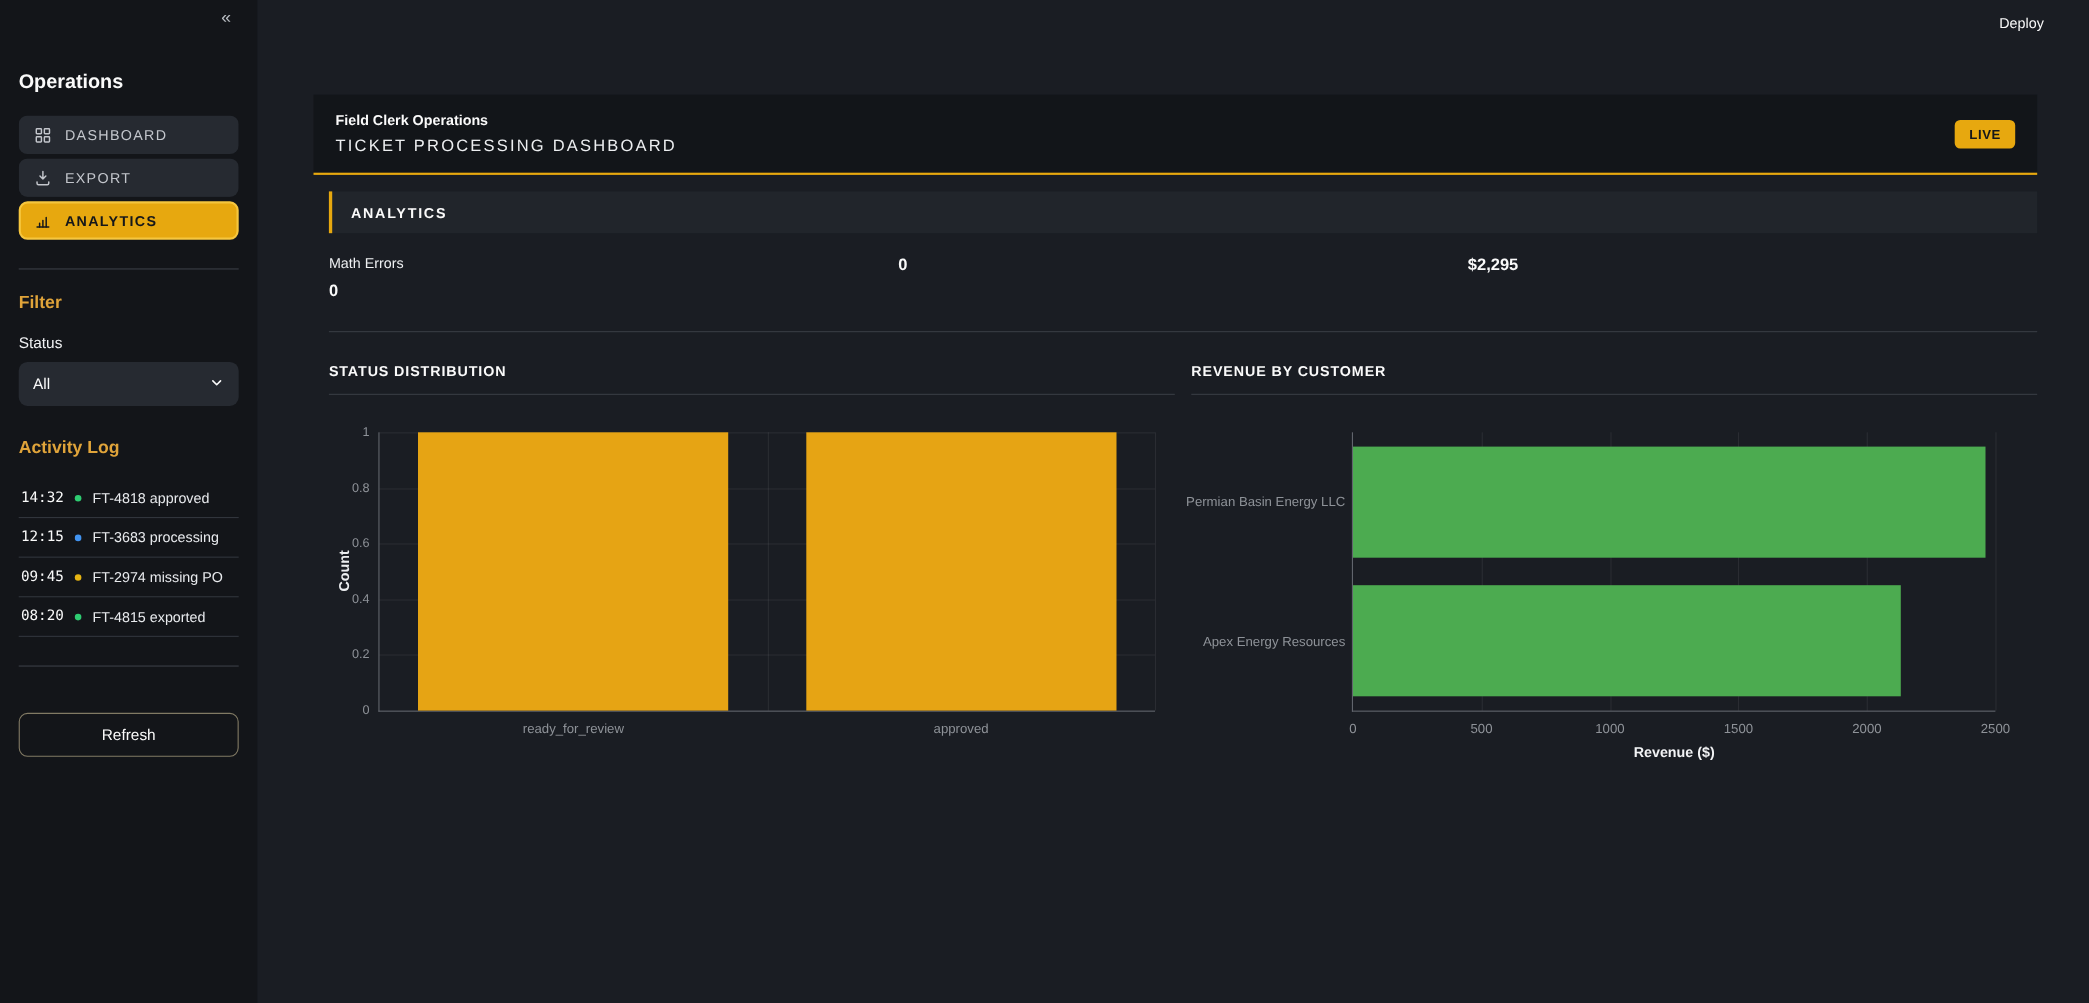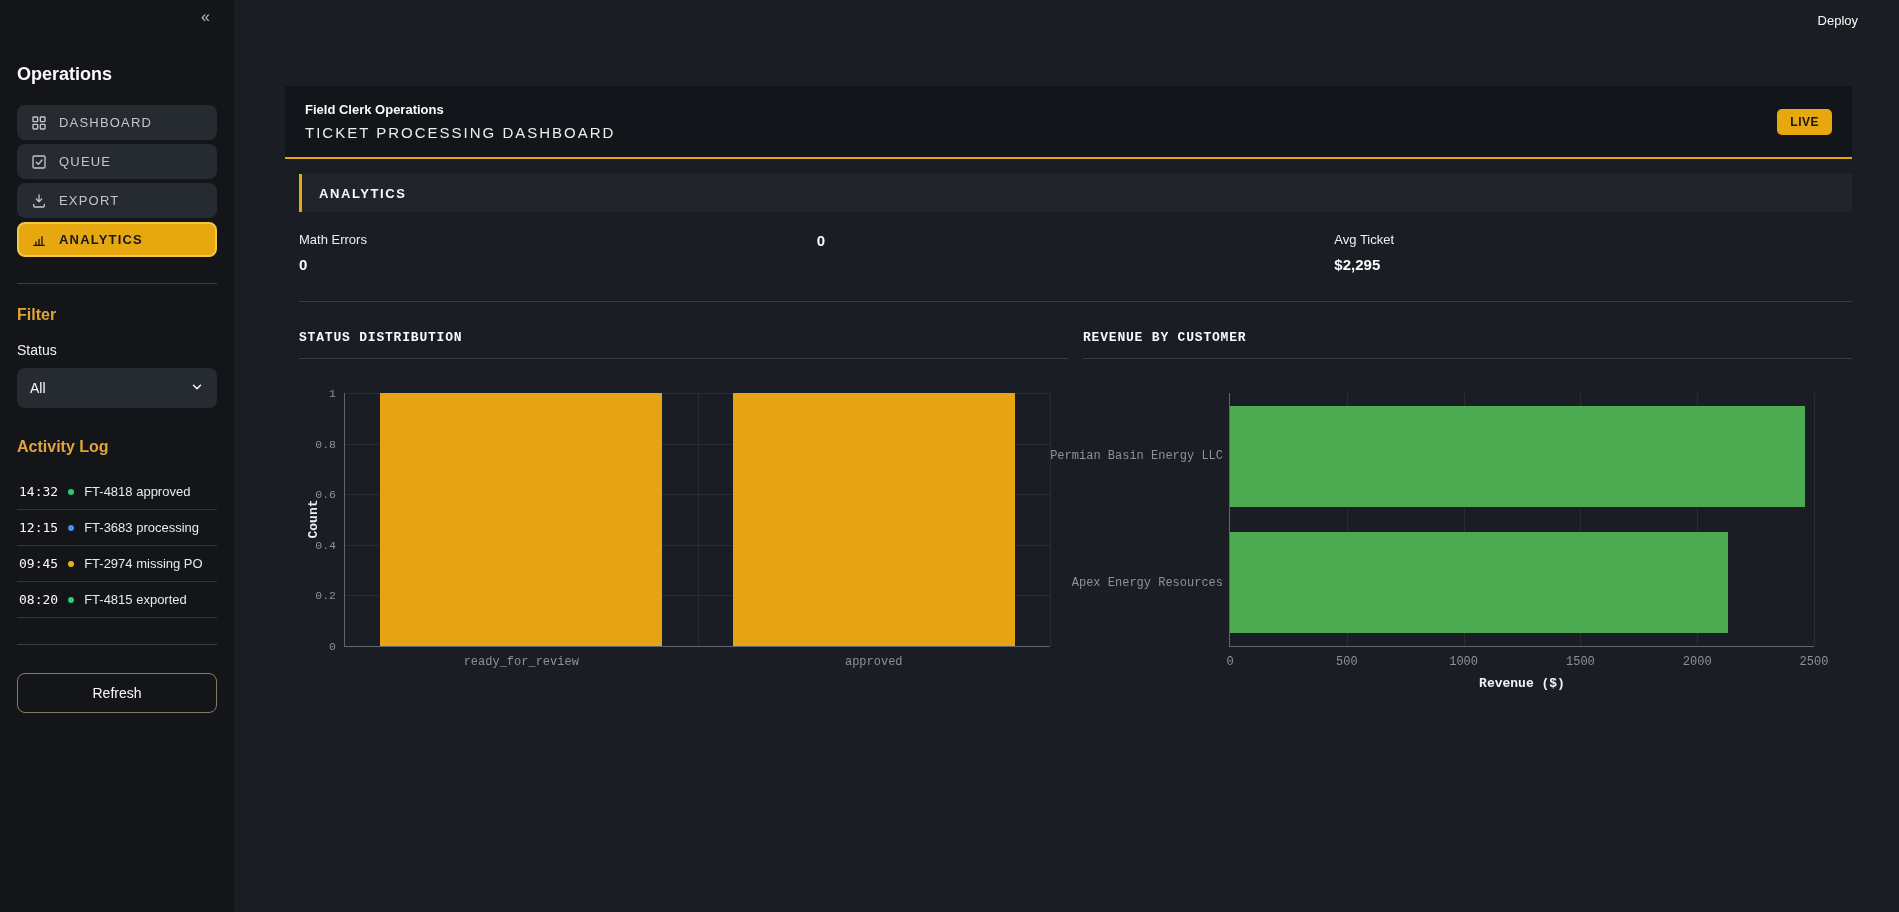--- a/index.html
+++ b/index.html
@@ -43,21 +43,21 @@
   }
   .select-box svg { width:14px; height:14px; }
   .log-row {
     display:flex; align-items:center; gap:10px; padding:10px 2px;
     border-bottom:1px solid #31353c; font-size:13px;
   }
   .log-time { font-family:"DejaVu Sans Mono", monospace; font-size:13px; }
   .log-dot { width:6px; height:6px; border-radius:50%; flex:none; }
   .log-text { color:#e8eaed; }
   .refresh-btn {
-    width:100%; height:40px; margin-top:6px;
+    width:100%; height:40px; margin-top:20px;
     background:transparent; border:1px solid rgba(240,223,175,0.5);
     border-radius:8px; color:#fafafa; font-size:14px;
     font-family:"Liberation Sans", sans-serif; cursor:pointer;
   }
 
   
   .main { flex:1; position:relative; padding:0 47px 0 51px; }
   .deploy { position:absolute; top:13px; right:41px; font-size:13px; color:#fafafa; cursor:pointer; }
   .header-card {
     margin-top:86px; background:#121519; border-bottom:2px solid #e7a80f;
@@ -75,21 +75,21 @@
     margin-top:15px; background:#21252b; border-left:3px solid #e7a80f;
     height:38px; display:flex; align-items:center; padding-left:17px;
     font-size:13px; font-weight:700; letter-spacing:1.6px;
   }
   .metrics { display:flex; margin-top:20px; }
   .metric { flex:1; }
   .metric-label { font-size:13px; margin-bottom:9px; color:#eef0f2; }
   .metric-value { font-size:15px; font-weight:700; }
   .full-div { border:none; border-top:1px solid #383c43; margin:28px 0 0; }
 
-  .charts { display:flex; gap:15px; margin-top:28px;font-family:Liberation Mono, monospace; }
+  .charts { display:flex; gap:15px; margin-top:28px; }
   .chart-col { flex:1; min-width:0; }
   .chart-title {
     font-size:13px; font-weight:700; letter-spacing:.8px;
     padding-bottom:13px; border-bottom:1px solid #383c43;
   }
   .chart-body { position:relative; height:362px; }
   .plot { position:absolute; border-left:1px solid #61656d; border-bottom:1px solid #61656d; }
   .vplot { left:45px; right:18px; top:34px; bottom:74px; }
   .hplot { left:146px; right:38px; top:34px; bottom:74px; }
   .gridline-h { position:absolute; left:0; right:0; height:1px; background:rgba(255,255,255,.07); }
@@ -134,29 +134,20 @@
               <rect x="14" y="3" width="7" height="7" rx="1"></rect>
               <rect x="3" y="14" width="7" height="7" rx="1"></rect>
               <rect x="14" y="14" width="7" height="7" rx="1"></rect>
             </svg>
           </span>
           <span class="nav-label">DASHBOARD</span>
         </div>
         <div class="nav-item">
           <span class="nav-icon">
             <svg viewBox="0 0 24 24" fill="none" stroke="currentColor" stroke-width="2" stroke-linecap="round" stroke-linejoin="round">
-              <rect x="3" y="3" width="18" height="18" rx="2"></rect>
-              <path d="M8 12.5l3 3 5.5-6.5"></path>
-            </svg>
-          </span>
-          <span class="nav-label">QUEUE</span>
-        </div>
-        <div class="nav-item">
-          <span class="nav-icon">
-            <svg viewBox="0 0 24 24" fill="none" stroke="currentColor" stroke-width="2" stroke-linecap="round" stroke-linejoin="round">
               <path d="M12 3v10m0 0l-4-4m4 4l4-4"></path>
               <path d="M4 17v2a2 2 0 0 0 2 2h12a2 2 0 0 0 2-2v-2"></path>
             </svg>
           </span>
           <span class="nav-label">EXPORT</span>
         </div>
         <div class="nav-item active">
           <span class="nav-icon">
             <svg viewBox="0 0 24 24" fill="none" stroke="currentColor" stroke-width="2" stroke-linecap="round">
               <path d="M4 20h16"></path>
@@ -222,21 +213,20 @@
 
       <div class="metrics" id="metrics">
           <div class="metric">
             <div class="metric-label">Math Errors</div>
             <div class="metric-value">0</div>
           </div>
           <div class="metric">
             <div class="metric-value">0</div>
           </div>
           <div class="metric">
-            <div class="metric-label">Avg Ticket</div>
             <div class="metric-value">$2,295</div>
           </div>
         </div>
 
       <hr class="full-div">
 
       <div class="charts">
         <div class="chart-col">
           <div class="chart-title">STATUS DISTRIBUTION</div>
           <div class="chart-body" id="vchart">

